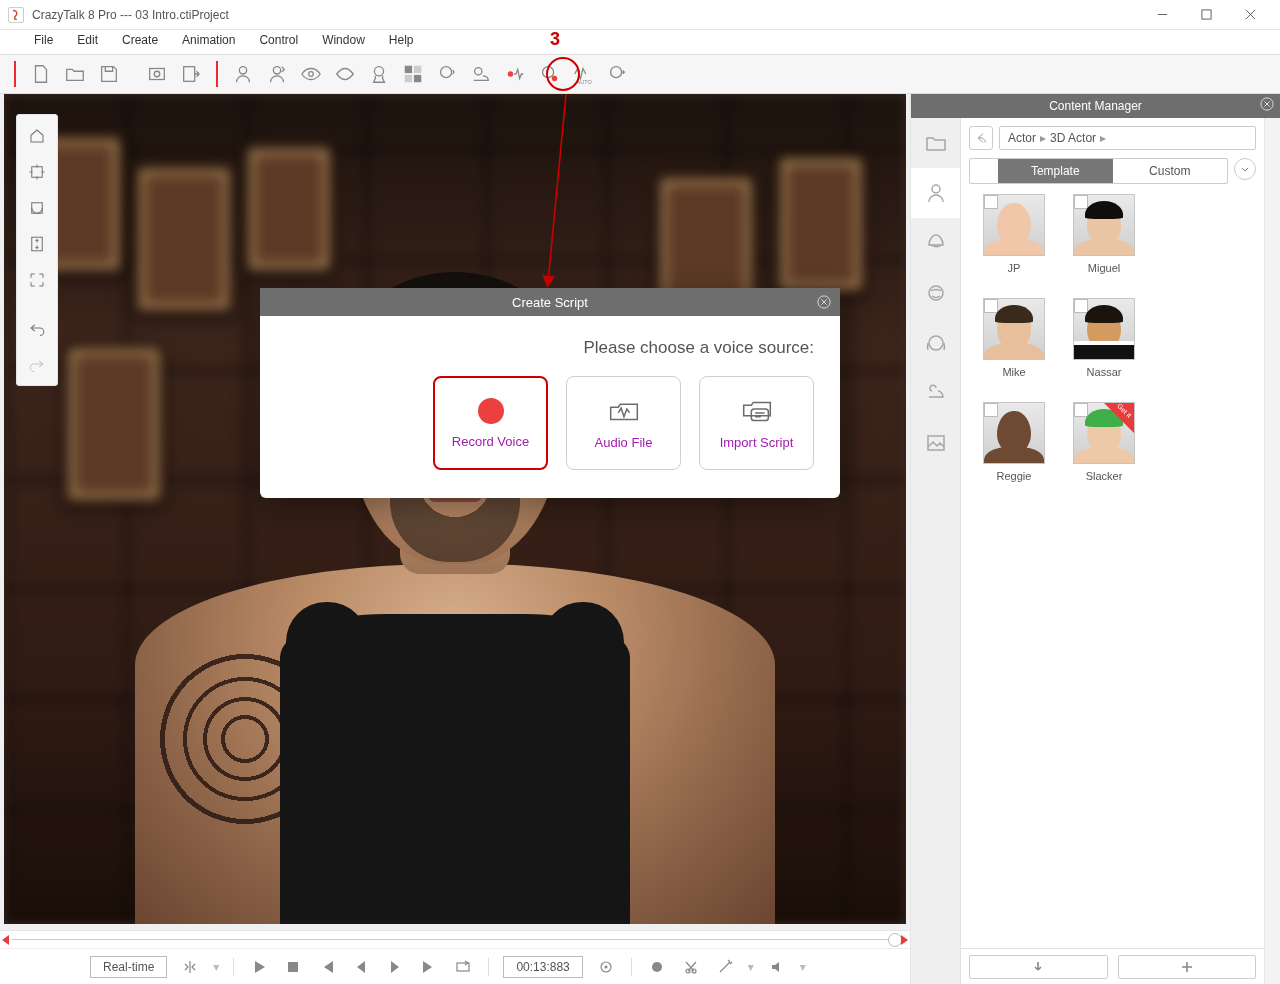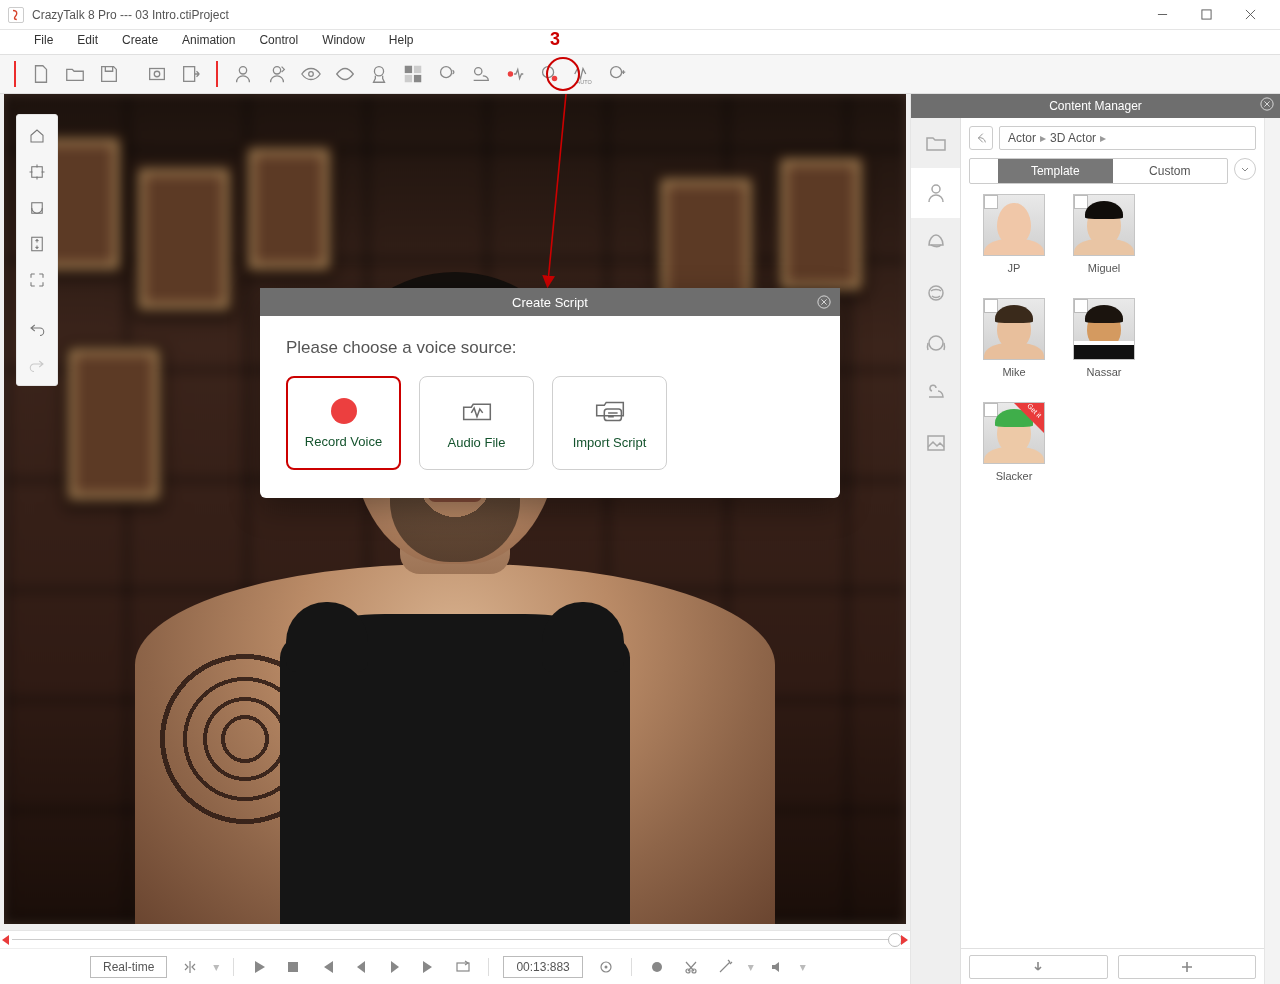--- a/index.html
+++ b/index.html
@@ -62,25 +62,25 @@
   .vtoolcol{position:absolute;top:20px;left:12px;width:42px;background:#f6f6f6;border:1px solid #e5e5e5;border-radius:3px;padding:6px 0;display:flex;flex-direction:column;align-items:center;gap:6px;}
   .vtool{width:30px;height:30px;display:flex;align-items:center;justify-content:center;border-radius:3px;}
   .vtool svg{width:18px;height:18px;stroke:#777;fill:none;stroke-width:1.4;}
   
   .arrow{position:absolute;top:0;left:534px;pointer-events:none;}
   
   .modal{position:absolute;left:256px;top:194px;width:580px;background:#fff;border-radius:6px;box-shadow:0 10px 30px rgba(0,0,0,.35);}
   .modal .m-titlebar{height:28px;background:#6e6e6e;color:#fff;display:flex;align-items:center;justify-content:center;position:relative;font-size:13px;}
   .modal .m-close{position:absolute;right:6px;top:4px;width:20px;height:20px;display:flex;align-items:center;justify-content:center;cursor:pointer;}
   .modal .m-close svg{width:14px;height:14px;stroke:#e5e5e5;fill:none;}
-  .modal .m-body{padding:22px 26px 28px;display:flex;flex-direction:column;align-items:flex-start;}
+  .modal .m-body{padding:22px 26px 28px;display:flex;flex-direction:column;align-items:flex-end;}
   .modal .m-prompt{font-size:17px;color:#555;margin-bottom:18px;}
   .modal .m-row{display:flex;gap:18px;}
   .modal .opt{width:115px;height:94px;border:1px solid #cfcfcf;border-radius:8px;display:flex;flex-direction:column;align-items:center;justify-content:center;gap:10px;cursor:pointer;}
-  .modal .opt .lbl{font-size:13px;color:#14532d;}
+  .modal .opt .lbl{font-size:13px;color:#a21caf;}
   .modal .opt svg{width:38px;height:28px;stroke:#6c6c6c;fill:none;stroke-width:1.6;}
   .modal .opt .recdot{width:26px;height:26px;background:#ec3f3f;border-radius:50%;}
   .annot-4{position:absolute;color:#c00;font-weight:bold;font-size:18px;left:352px;top:252px;pointer-events:none;}
   .annot-opt{border:2.5px solid #c00 !important;}
   
   .timeline-scroll{height:18px;background:#fff;border-top:1px solid #e5e5e5;position:relative;}
   .timeline-scroll .track{position:absolute;left:12px;right:12px;top:8px;height:1px;background:#ccc;}
   .timeline-scroll .thumb{position:absolute;right:8px;top:2px;width:14px;height:14px;border:1px solid #bbb;border-radius:50%;background:#fff;}
   .tri-l,.tri-r{position:absolute;top:4px;width:0;height:0;border-top:5px solid transparent;border-bottom:5px solid transparent;}
   .tri-l{left:2px;border-right:7px solid #e93b3b;}
@@ -607,20 +607,30 @@
                     <div class="hair" style="top: 6px; width: 38px; height: 18px; border-radius: 60% 60% 30% 30% / 90% 90% 10% 10%; background: rgb(27, 20, 14);"></div>
                     <div style="position: absolute; bottom: 0px; left: 0px; right: 0px; height: 18px; background: rgb(17, 17, 17); border-top: 4px solid rgb(255, 255, 255);"></div>
                   </div>
                 </div>
                 <div class="it-label">Nassar</div>
               </div>
               <div class="cm-item">
                 <div class="thumb">
                   <div class="badge"></div>
                   <div class="av" style="background: linear-gradient(rgb(233, 233, 233), rgb(207, 207, 207));">
+                    <div class="face" style="width: 34px; height: 42px; background: rgb(110, 74, 51);"></div>
+                    <div style="position: absolute; bottom: 0px; left: 0px; right: 0px; height: 16px; background: rgb(110, 74, 51); border-radius: 40% 40% 0px 0px / 80% 80% 0px 0px;"></div>
+                  </div>
+                </div>
+                <div class="it-label">Reggie</div>
+              </div>
+              <div class="cm-item">
+                <div class="thumb">
+                  <div class="badge"></div>
+                  <div class="av" style="background: linear-gradient(rgb(233, 233, 233), rgb(207, 207, 207));">
                     <div class="face" style="width: 34px; height: 42px; background: rgb(237, 201, 167);"></div>
                     <div class="hair" style="top: 6px; width: 38px; height: 18px; border-radius: 60% 60% 30% 30% / 90% 90% 10% 10%; background: rgb(63, 174, 74);"></div>
                     <div style="position: absolute; bottom: 0px; left: 0px; right: 0px; height: 16px; background: rgb(237, 201, 167); border-radius: 40% 40% 0px 0px / 80% 80% 0px 0px;"></div>
                   </div>
                   <div class="getit"></div>
                   <div class="getit-txt">Get it</div>
                 </div>
                 <div class="it-label">Slacker</div>
               </div>
             </div>

